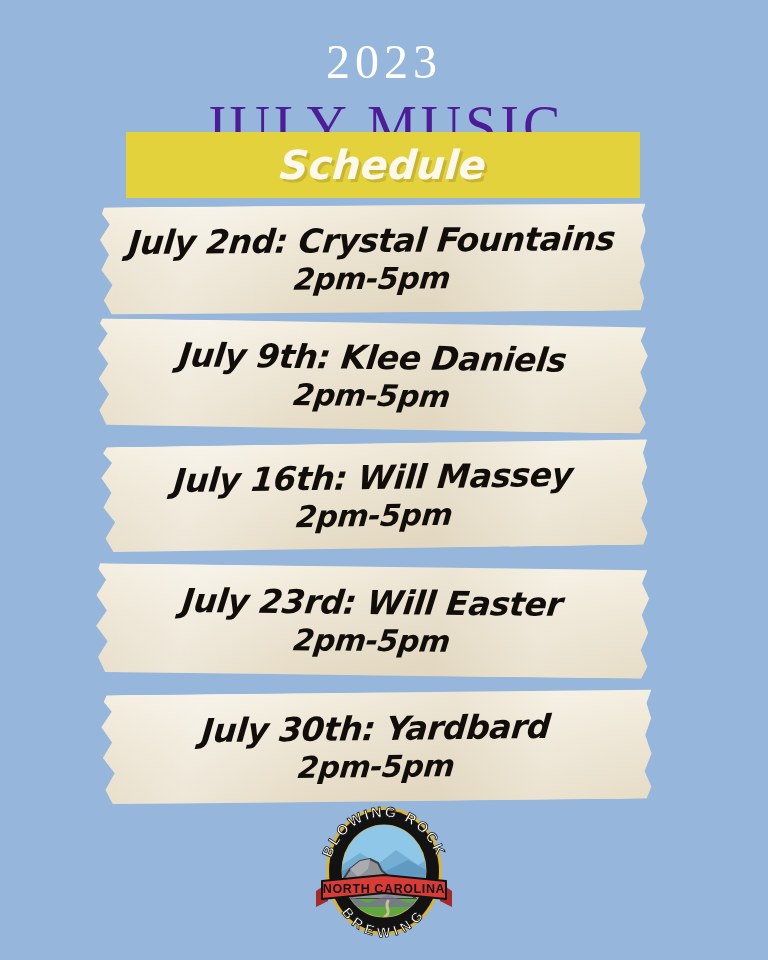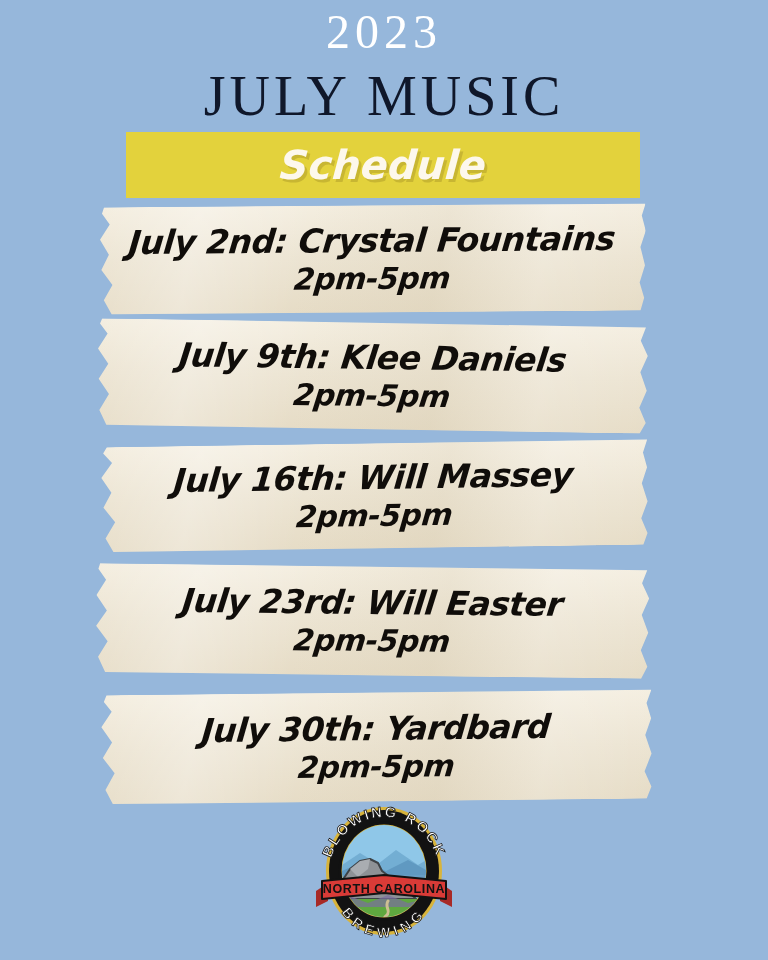--- a/index.html
+++ b/index.html
@@ -30,31 +30,31 @@
     width: 768px;
     text-align: center;
     color: #ffffff;
   }
   .year {
     font-family: "Liberation Serif", "DejaVu Serif", serif;
     font-size: 48px;
     line-height: 1;
     letter-spacing: 5px;
     font-weight: 400;
-    margin-top: 8px;
+    margin-top: 38px;
     color: #ffffff;
   }
   .bigtitle {
     font-family: "Liberation Serif", "DejaVu Serif", serif;
     font-size: 56px;
     line-height: 1;
     letter-spacing: 4px;
     font-weight: 400;
     margin-top: 12px;
-    color: #0f172a;
+    color: #4c1d95;
     white-space: nowrap;
   }
 
   
   .banner {
     position: absolute;
     left: 126px;
     top: 132px;
     width: 514px;
     height: 66px;

